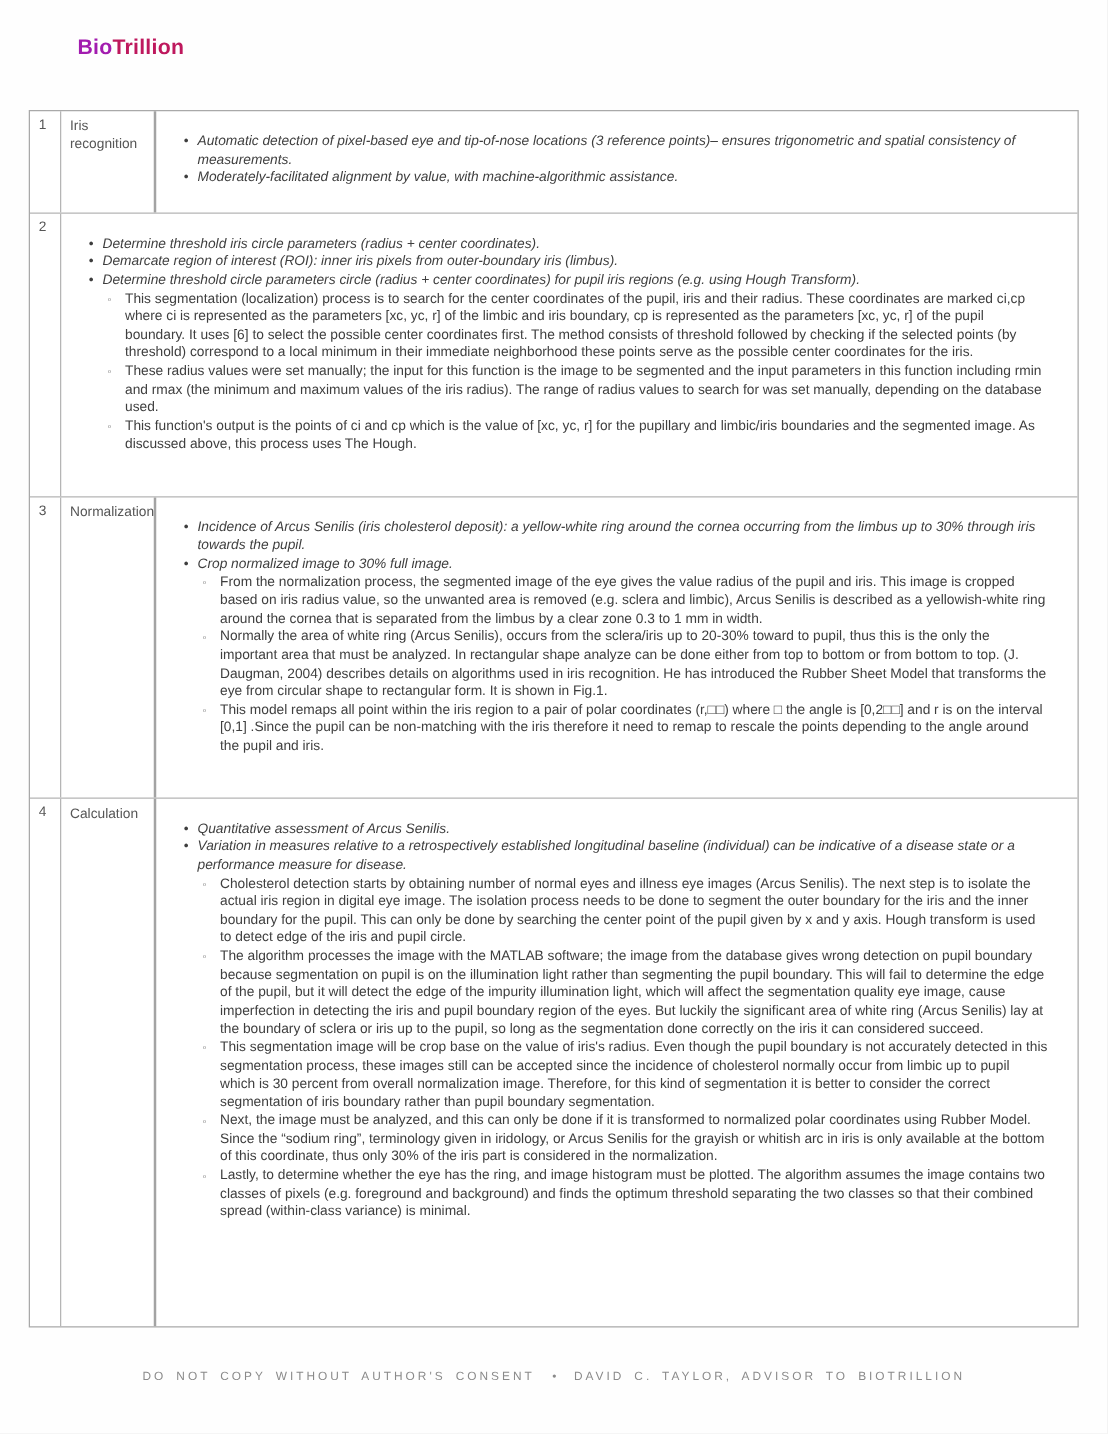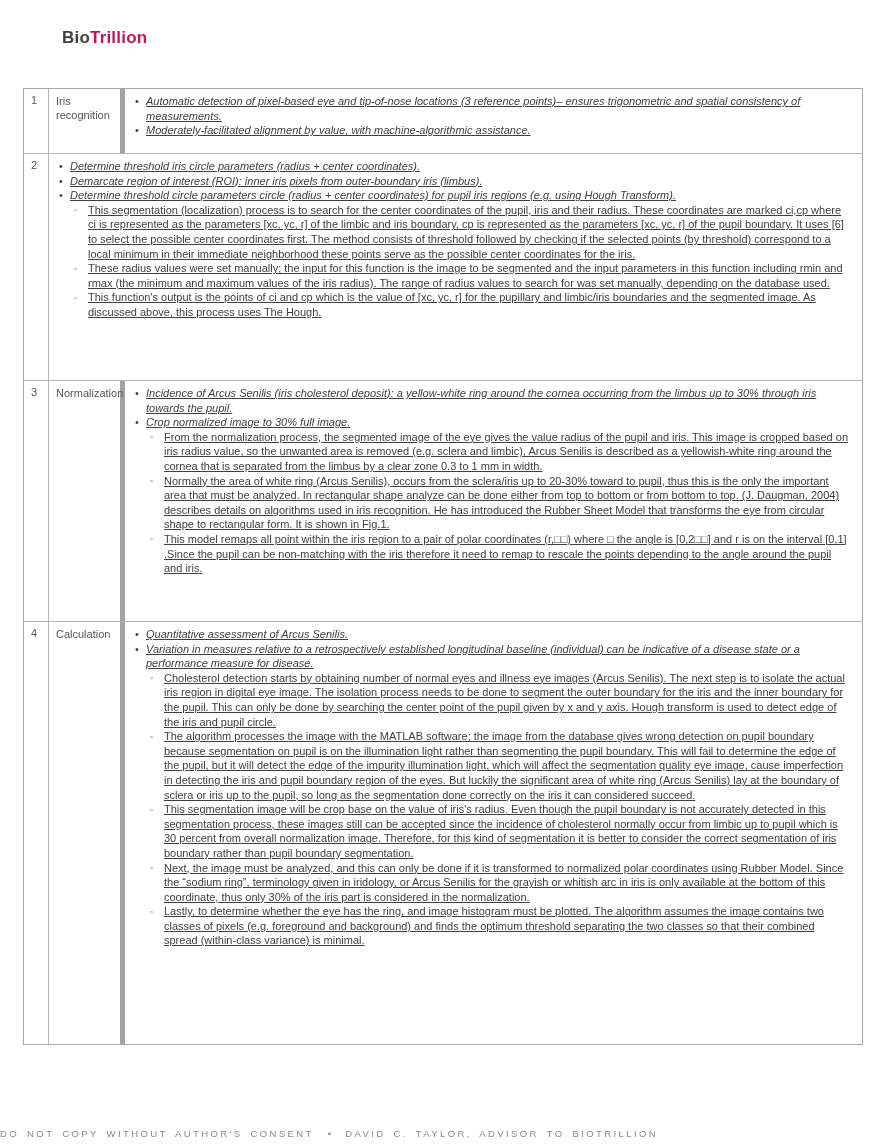--- a/index.html
+++ b/index.html
@@ -8,70 +8,70 @@
     width:886px; height:1147px;
     margin:0 auto;
     background:#fefefe;
     font-family:"Liberation Sans", sans-serif;
     color:#3f3f3f;
     overflow:hidden;
   }
 
   
   .logo { position:absolute; left:62px; top:28px; font-size:17px; font-weight:bold; letter-spacing:0.2px; }
-  .logo .bio { color:#404040; }
+  .logo .bio { color:#a21caf; }
   .logo .trillion { color:#be185d; }
 
   
   .doc-table {
     position:absolute; left:23px; top:88px; width:840px;
     border:1px solid #a9a9a9;
     box-sizing:border-box;
     background:#fff;
   }
   .t-row { display:flex; border-bottom:1px solid #b5b5b5; }
   .t-row:last-child { border-bottom:none; }
   .cell-num {
     width:25px; flex:none; box-sizing:border-box;
     border-right:1px solid #b5b5b5;
     font-size:11px; color:#565656;
     padding:5px 0 0 7px;
   }
   .cell-label {
     width:76px; flex:none; box-sizing:border-box;
-    border-right:5px solid #a3a3a3;
+    border-right:2px solid #a3a3a3;
     font-size:11px; color:#565656; line-height:14px;
     padding:5px 4px 0 7px;
   }
   .cell-content { flex:1; box-sizing:border-box; padding:5px 12px 8px 7px; }
 
-  .content-list { margin:0; padding:0; list-style:none;text-decoration:underline; }
+  .content-list { margin:12px; padding:0; list-style:none; }
   .content-list li {
     position:relative;
     font-size:11px; line-height:14.6px; color:#3e3e3e;
     text-align:left;
   }
   li.lvl1 { font-style:italic; padding-left:14px; }
   li.lvl1::before { content:"\2022"; position:absolute; left:3px; top:0; font-style:normal; color:#3e3e3e; }
   li.lvl2 { padding-left:32px; }
   li.lvl2::before { content:"\25E6"; position:absolute; left:18px; top:0.5px; font-size:9px; color:#6a6a6a; }
 
   .row-1 { min-height:64px; }
   .row-2 { min-height:226px; }
   .row-3 { min-height:240px; }
   .row-4 { min-height:422px; }
 
   
   .footer {
     position:absolute; left:0; top:1096px; width:100%;
+    text-align:center;
     font-size:9.5px; letter-spacing:2.4px; word-spacing:3px;
     color:#8a8a8a;
     text-transform:uppercase;
     white-space:nowrap;
-    margin-top:32px;
   }
   .footer .sep { margin:0 14px; letter-spacing:0; }
 </style>
 </head>
 <body>
 
 <div class="page">
 
   <div class="logo">
     <span class="bio">Bio</span><span class="trillion">Trillion</span>

